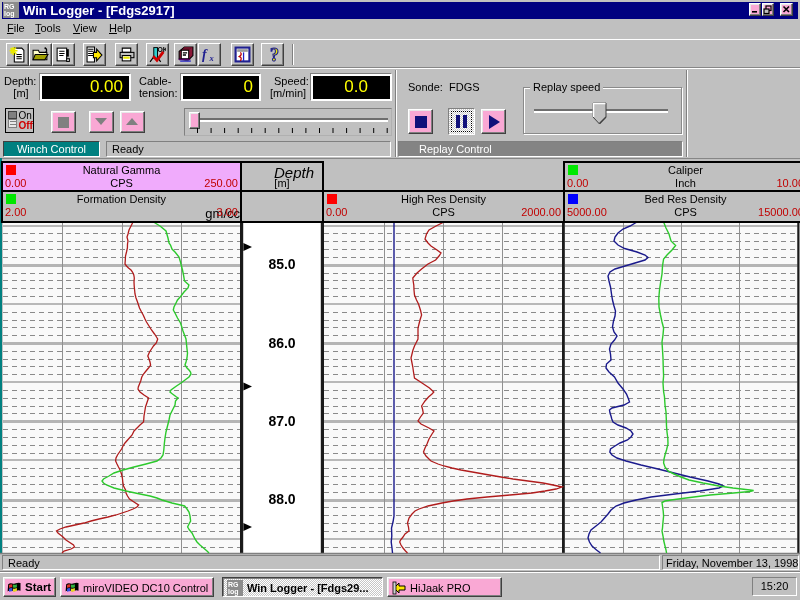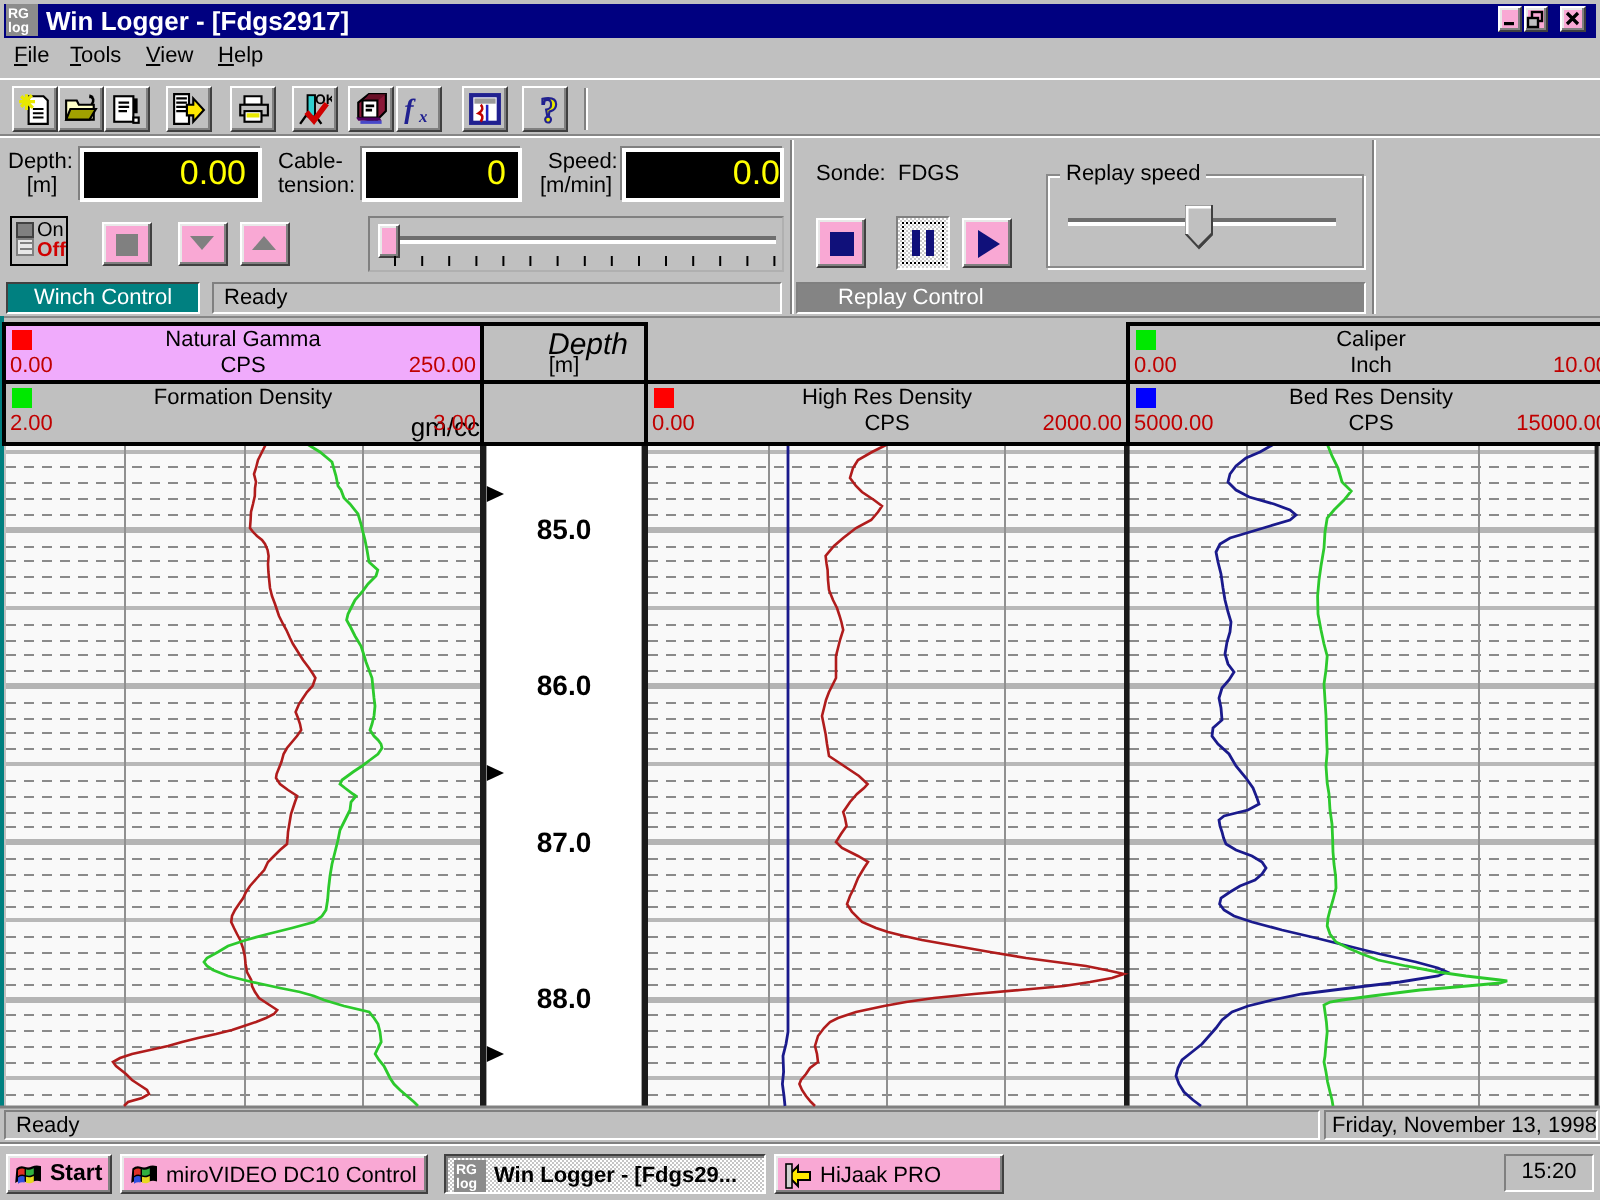--- a/index.html
+++ b/index.html
@@ -132,21 +132,21 @@
 <div class="abs" style="left:0;top:68px;width:800px;height:1px;background:#fff;"></div>
 
 <div class="lbl" style="left:4px;top:75px;">Depth:</div>
 <div class="lbl" style="left:4px;top:87px;width:34px;text-align:center;">[m]</div>
 <div class="lcd" style="left:40px;top:73.5px;width:91px;height:27px;line-height:22px;padding-right:6px;">0.00</div>
 <div class="lbl" style="left:139px;top:75px;">Cable-</div>
 <div class="lbl" style="left:139px;top:87px;">tension:</div>
 <div class="lcd" style="left:181px;top:73.5px;width:80px;height:27px;line-height:22px;padding-right:6px;">0</div>
 <div class="lbl" style="left:274px;top:75px;">Speed:</div>
 <div class="lbl" style="left:270px;top:87px;">[m/min]</div>
-<div class="lcd" style="left:311px;top:73.5px;width:81px;height:27px;line-height:22px;padding-right:0;">0.0</div>
+<div class="lcd" style="left:311px;top:73.5px;width:81px;height:27px;line-height:22px;padding-right:22px;">0.0</div>
 
 <div class="abs" style="left:5px;top:108px;width:29px;height:25px;border:1.5px solid #000;background:#c0c0c0;">
   <div class="abs" style="left:2px;top:2px;width:9px;height:8px;background:#808080;border:1px solid #404040;"></div>
   <div class="abs" style="left:2px;top:10px;width:9px;height:9px;background:#e8e8e8;border:1px solid #808080;"></div>
   <div class="abs" style="left:3.5px;top:12px;width:6px;height:1px;background:#808080;"></div>
   <div class="abs" style="left:3.5px;top:15px;width:6px;height:1px;background:#808080;"></div>
   <div class="abs" style="left:12.5px;top:1px;font-size:10px;color:#000;">On</div>
   <div class="abs" style="left:12.5px;top:11px;font-size:10px;font-weight:bold;color:#d00000;">Off</div>
 </div>
 

